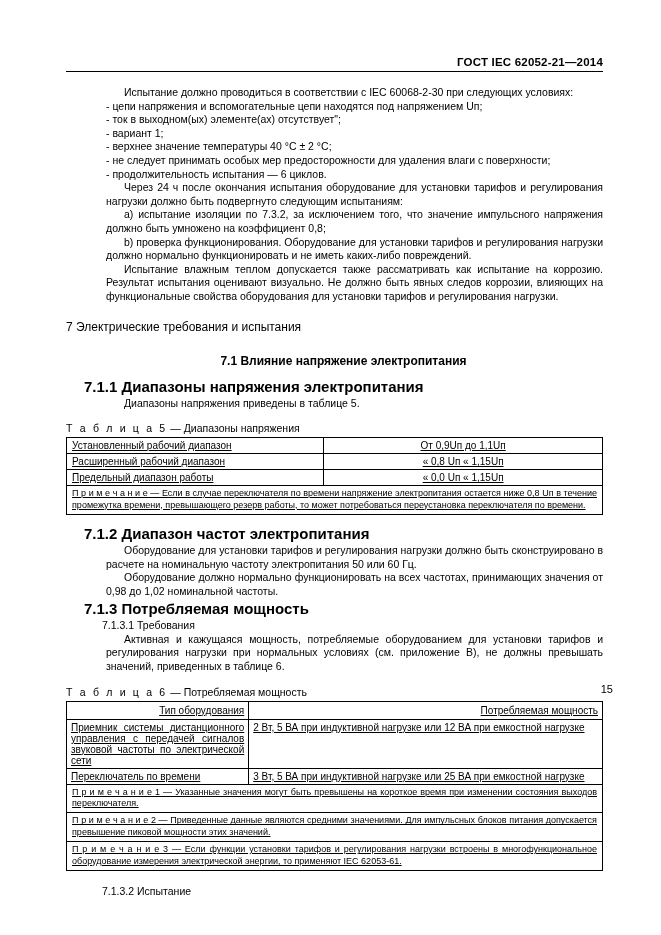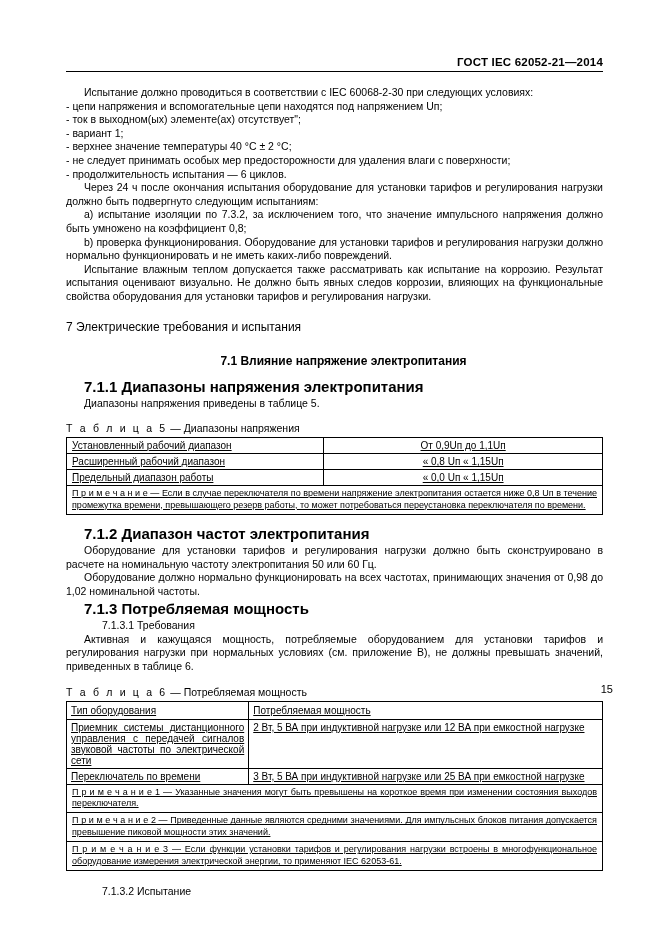--- a/index.html
+++ b/index.html
@@ -36,20 +36,21 @@
     margin: 0 0 2px 0;
   }
   .p {
     font-size: 10.5px;
     line-height: 13.6px;
     margin: 0;
     text-align: justify;
   }
   .indent {
     text-indent: 18px;
+    margin-left: 40px;
   }
   .dash-list .p {
     text-indent: 0;
   }
   .section-title {
     font-size: 12px;
     font-weight: normal;
     margin: 16px 0 20px 0;
     text-indent: 0;
   }
@@ -86,21 +87,21 @@
   }
   .t5 td.left { width: 48%; padding-left: 5px; }
   .t5 td.right { text-align: center; }
   .note-cell {
     font-size: 9px;
     line-height: 11.4px;
     text-align: justify;
     padding: 2px 5px 3px 5px;
   }
   .t6 th {
-    text-align: left;
+    text-align: right;
     font-size: 10px;
     padding: 3px 4px;
   }
   .t6 td.c1 { width: 34%; }
   .t6 td.c2 { width: 66%; }
   .justify-spread {
     text-align: justify;
     text-align-last: justify;
   }
   .pagenum {

